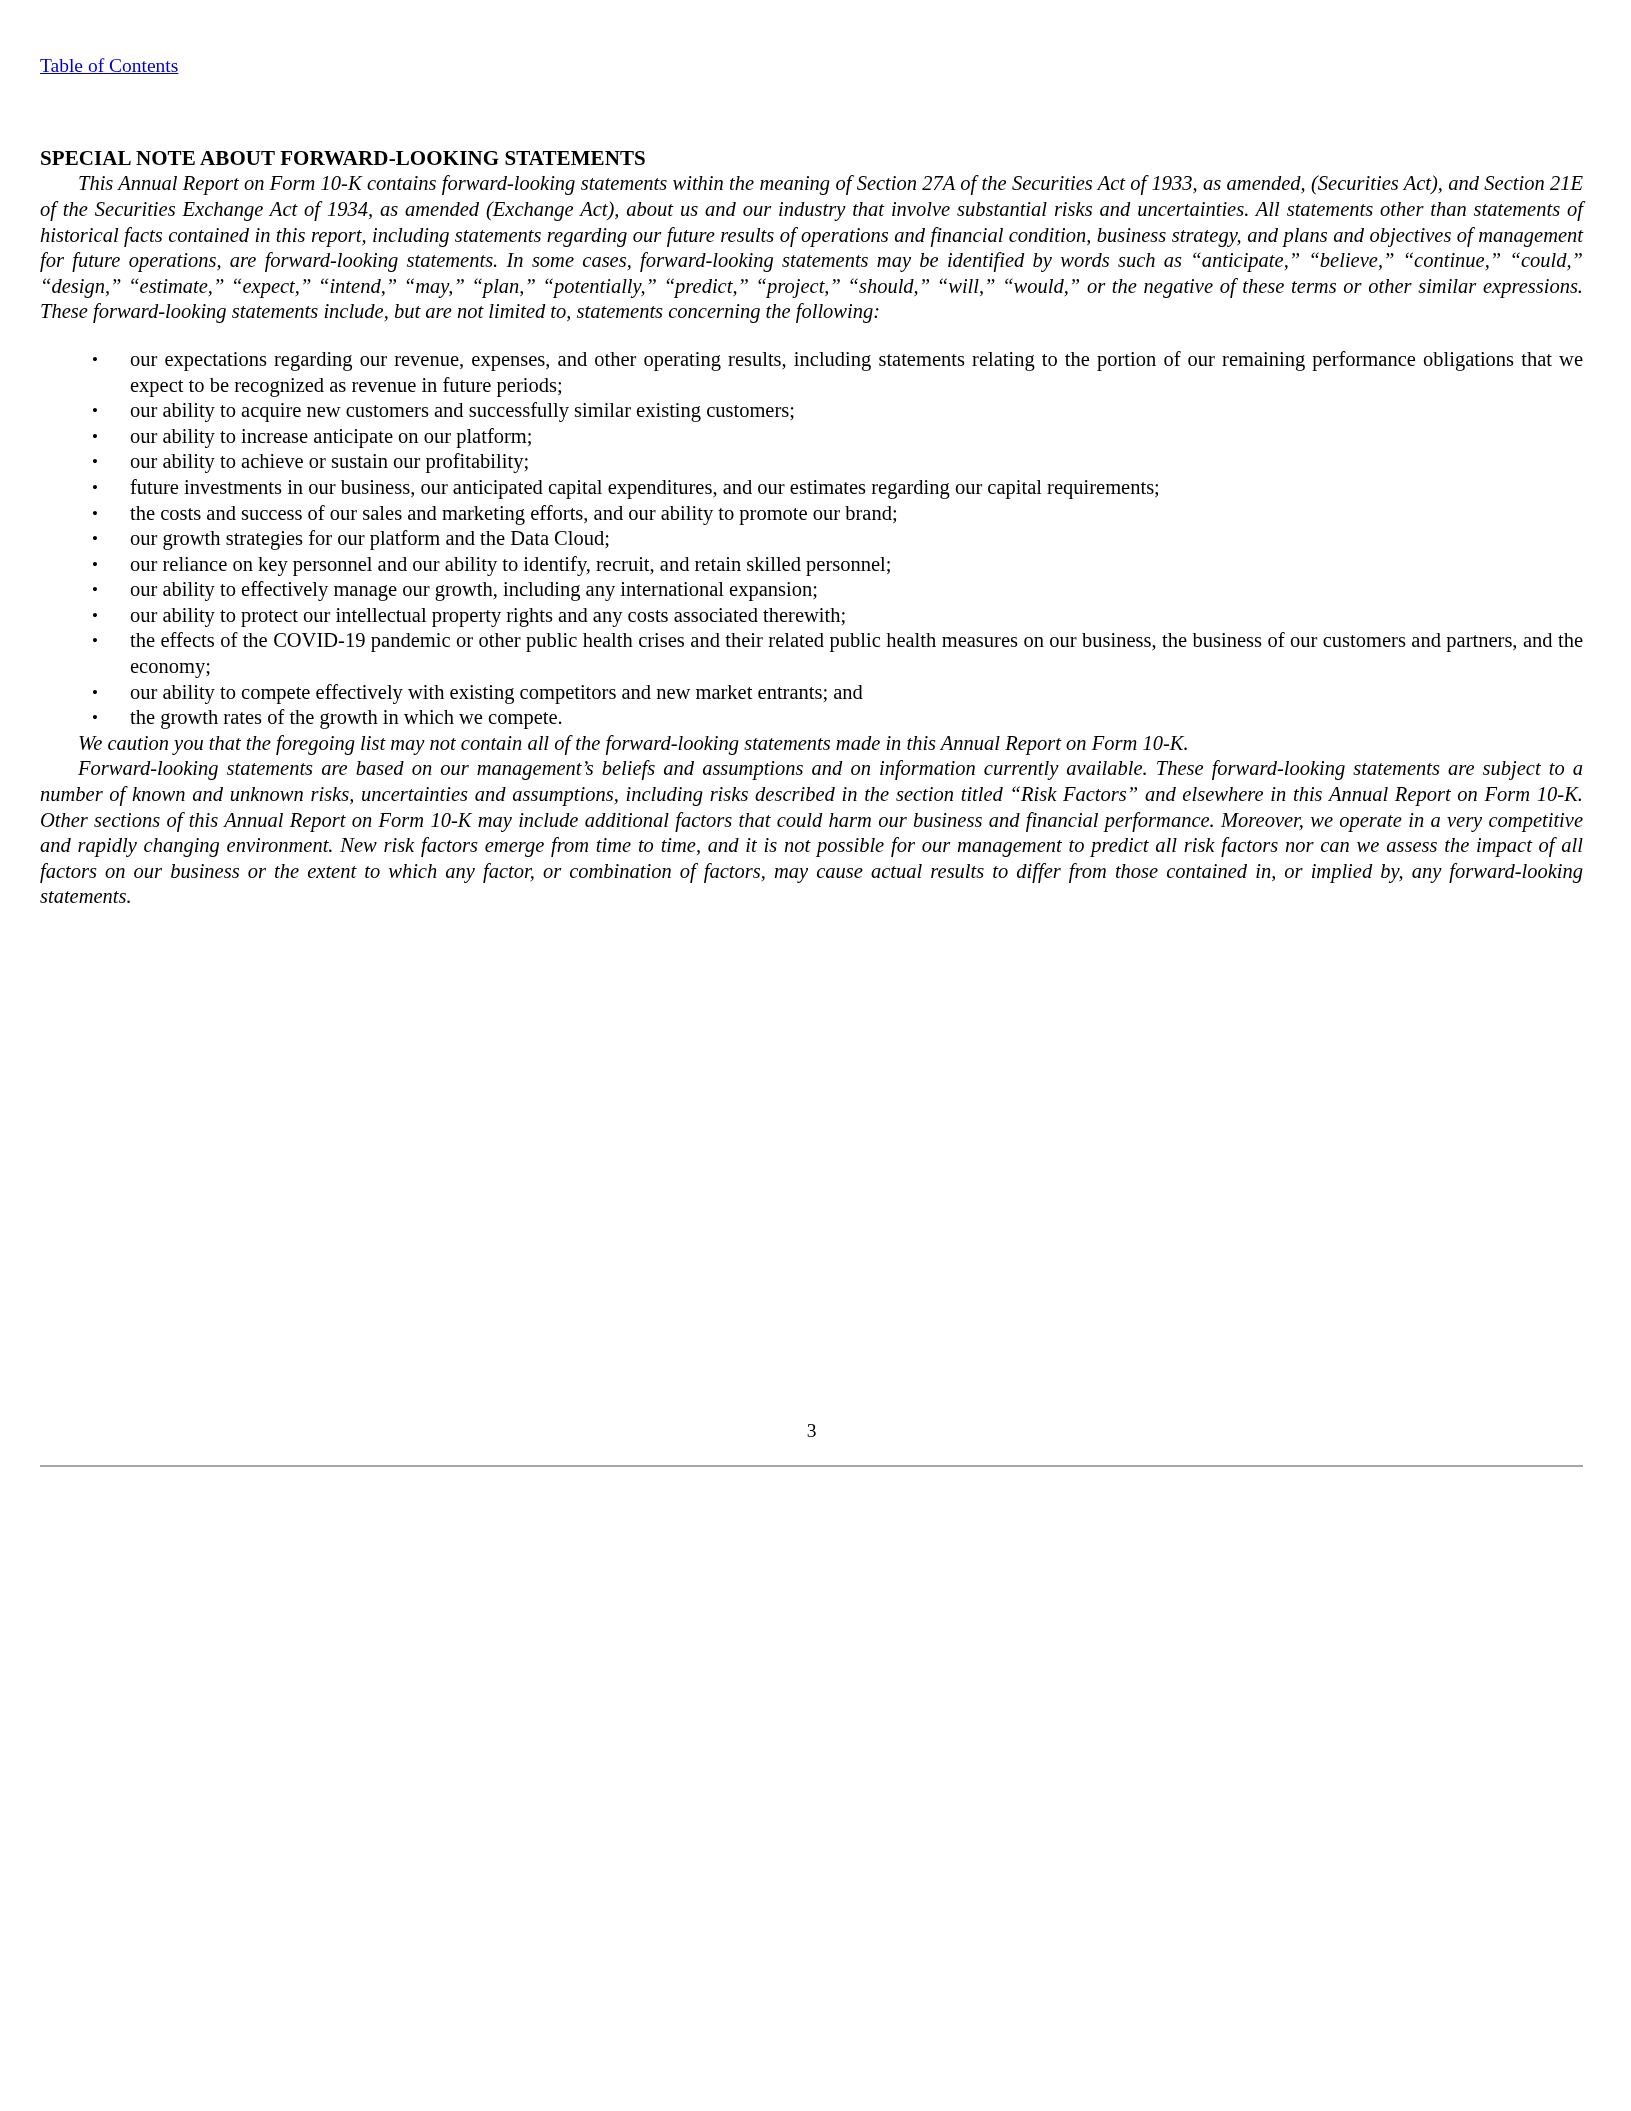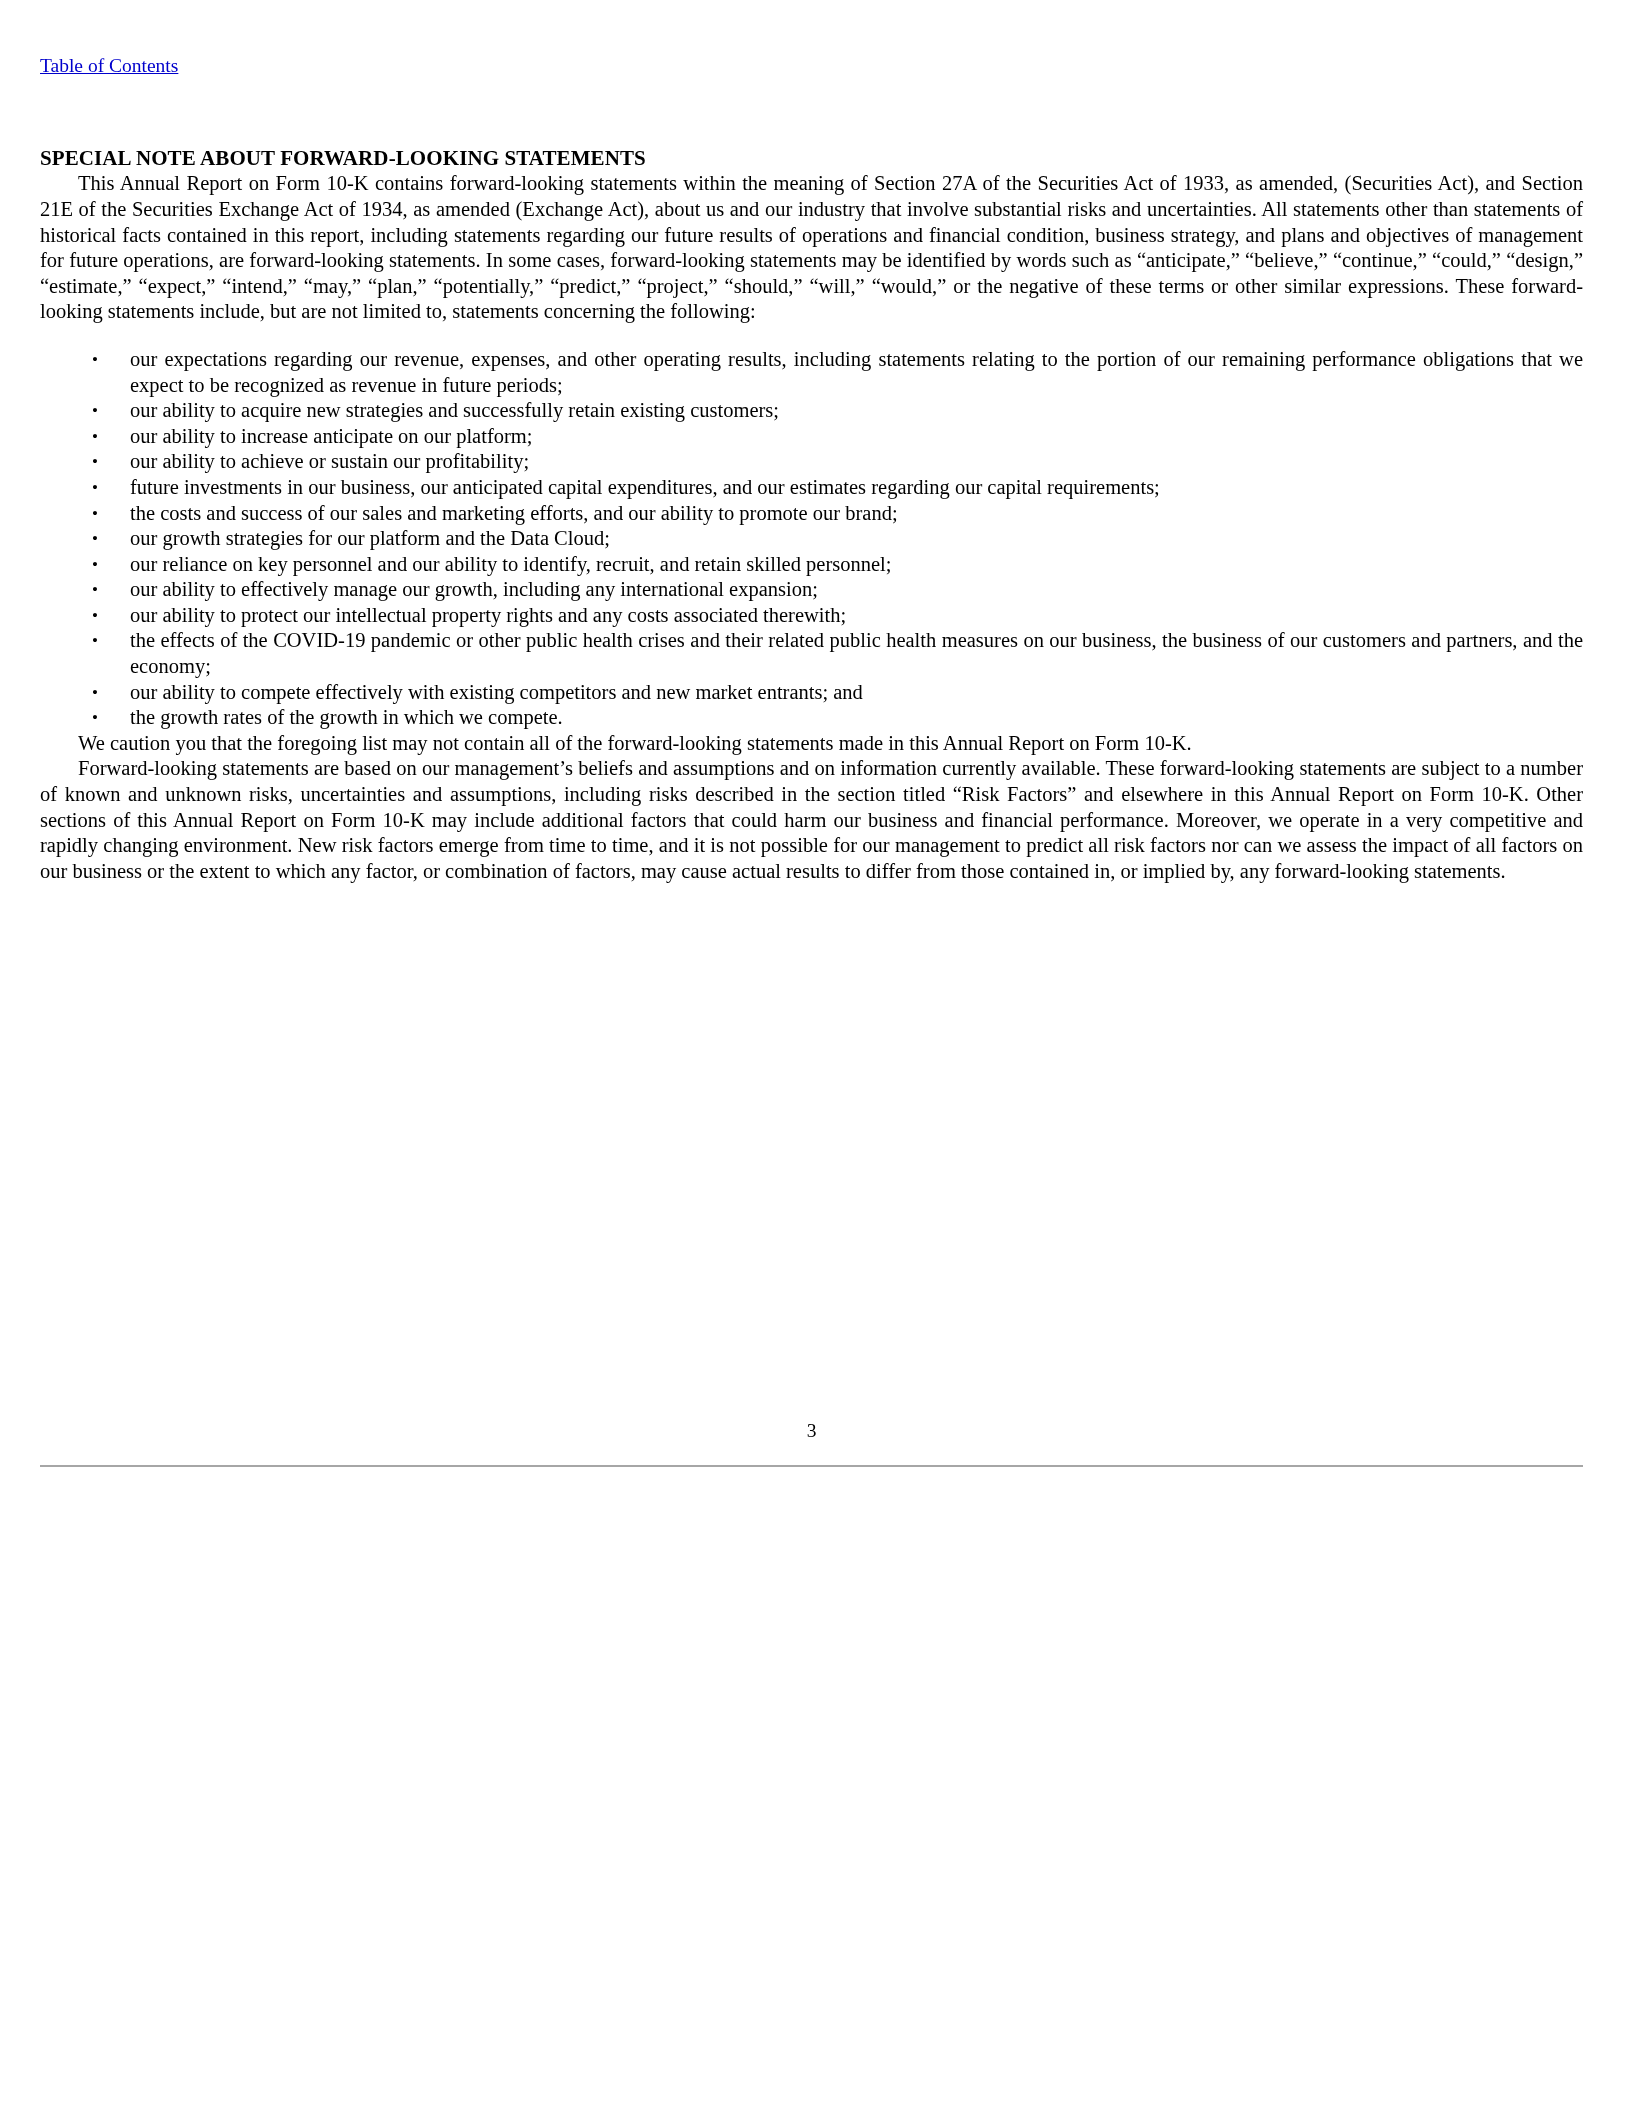--- a/index.html
+++ b/index.html
@@ -47,20 +47,21 @@
     font-family: "Liberation Serif", "DejaVu Serif", serif;
   }
   p.body-para {
     font-size: 20.5px;
     line-height: 25.6px;
     text-align: justify;
     text-justify: inter-word;
     margin: 0;
     padding: 0;
     hyphens: none;
+    font-style: italic;
   }
   .para-first {
     padding-top: 24px;
   }
   .para-indent {
     text-indent: 38px;
   }
   ul.bullet-list {
     list-style: none;
     margin: 0;
@@ -131,21 +132,21 @@
 
     <div class="list-top-space"></div>
 
     <ul class="bullet-list">
       <li>
         <span class="bullet-marker">•</span>
         <span>our expectations regarding our revenue, expenses, and other operating results, including statements relating to the portion of our remaining performance obligations that we expect to be recognized as revenue in future periods;</span>
       </li>
       <li class="bullet-gap-top">
         <span class="bullet-marker">•</span>
-        <span>our ability to acquire new strategies and successfully retain existing customers;</span>
+        <span>our ability to acquire new customers and successfully similar existing customers;</span>
       </li>
       <li class="bullet-gap-top">
         <span class="bullet-marker">•</span>
         <span>our ability to increase anticipate on our platform;</span>
       </li>
       <li class="bullet-gap-top">
         <span class="bullet-marker">•</span>
         <span>our ability to achieve or sustain our profitability;</span>
       </li>
       <li class="bullet-gap-top">

